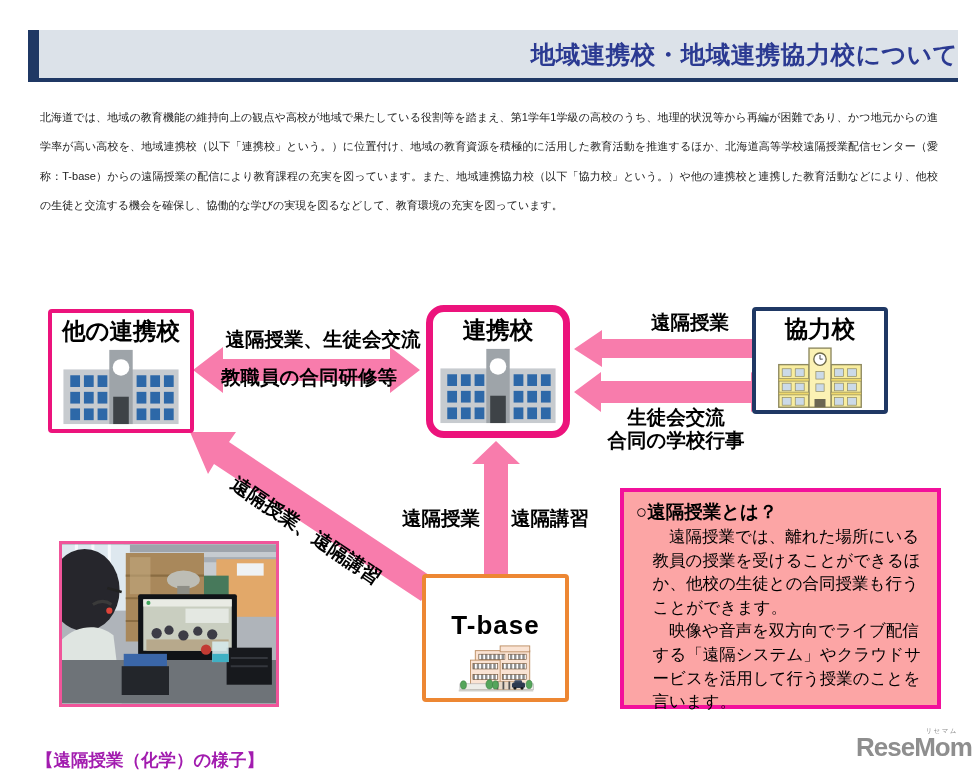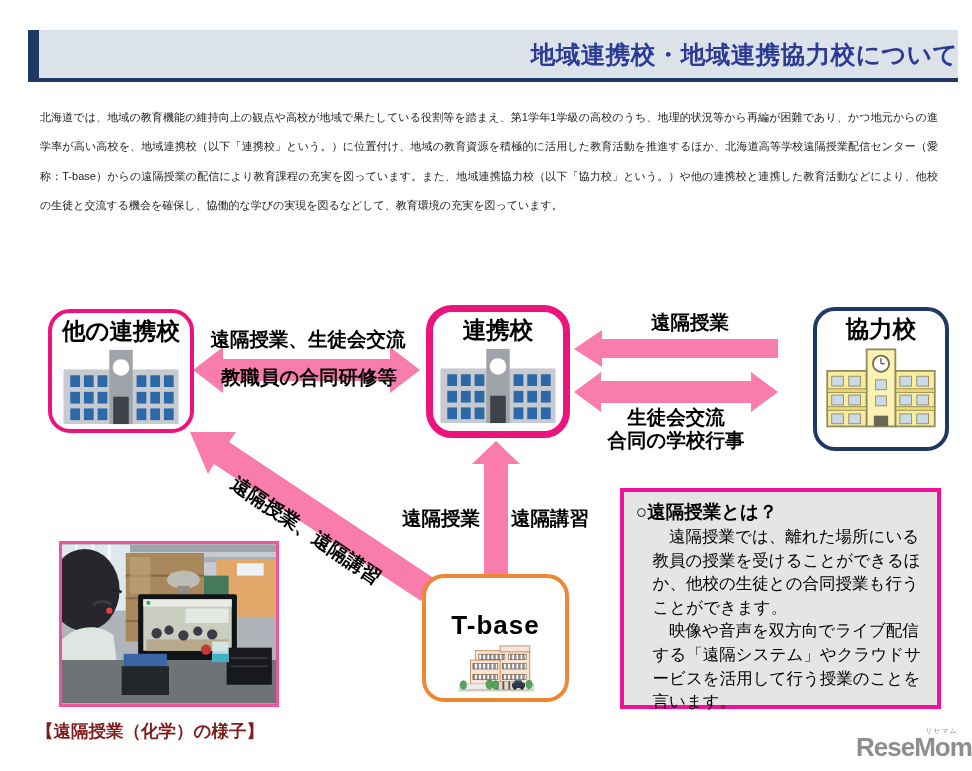--- a/index.html
+++ b/index.html
@@ -19,59 +19,59 @@
   
   .intro{
     position:absolute;left:40px;top:103px;width:898px;
     font-size:11px;line-height:29.4px;color:#1a1a1a;text-align:justify;
   }
   
   .arrows{position:absolute;left:0;top:0;width:972px;height:771px;pointer-events:none;}
   .arrows polygon{fill:#F87CAC;}
   
   .school-box{
-    position:absolute;background:#fff;border-radius:22px;box-sizing:border-box;
+    position:absolute;background:#fff;border-radius:4px;box-sizing:border-box;
     display:flex;flex-direction:column;align-items:center;
   }
   .school-box .box-label{
     font-size:23.5px;font-weight:bold;color:#000;line-height:30px;margin-top:3px;white-space:nowrap;
   }
   .box-other   {left:48px; top:309px;width:146px;height:124px;border:4px solid #EC137C;}
-  .box-renkei  {left:426px;top:305px;width:144px;height:133px;border:7px solid #EC137C;border-radius:26px;}
-  .box-kyoryoku{left:813px;top:307px;width:136px;height:144px;border:4px solid #1F3864;}
+  .box-renkei  {left:426px;top:305px;width:144px;height:133px;border:7px solid #EC137C;border-radius:18px;}
+  .box-kyoryoku{left:752px;top:307px;width:136px;height:107px;border:4px solid #1F3864;}
   .box-tbase   {left:422px;top:574px;width:147px;height:128px;border:4px solid #ED8733;}
   .box-tbase .box-label{font-size:26px;letter-spacing:1px;margin-top:32px;}
   
   .arrow-label{
     position:absolute;font-size:19.5px;font-weight:bold;color:#000;
     text-align:center;white-space:nowrap;
   }
-  .lbl-left-top   {left:195px;top:326px;width:226px;}
+  .lbl-left-top   {left:210px;top:326px;width:226px;}
   .lbl-left-bottom{left:196px;top:364px;width:226px;}
   .lbl-right-top  {left:610px;top:309px;width:160px;}
   .lbl-right-bottom{left:586px;top:406px;width:180px;line-height:23px;}
   .lbl-vert-left  {left:399px;top:505px;width:84px;}
   .lbl-vert-right {left:505px;top:505px;width:84px;text-align:right;}
   .lbl-diagonal   {left:208px;top:517px;width:196px;transform:rotate(34deg);transform-origin:center;}
   
   .info-box{
     position:absolute;left:620px;top:488px;width:321px;height:221px;box-sizing:border-box;
-    background:#e5e5e5;border:4px solid #F2109B;padding:7px 12px 6px 12px;color:#000;
+    background:#fca5a5;border:4px solid #F2109B;padding:7px 12px 6px 12px;color:#000;
   }
   .info-box .info-title{font-size:18.5px;font-weight:bold;margin:0 0 1px 0;}
   .info-box p{margin:0;padding-left:1em;text-indent:1em;font-size:16.5px;line-height:23.6px;}
   
   .photo{
     position:absolute;left:59px;top:541px;width:214px;height:160px;
     border:3px solid #F0559A;box-sizing:content-box;overflow:hidden;background:#AFB4BA;
   }
   .photo svg{display:block;}
   .photo-caption{
-    position:absolute;left:36px;top:719px;width:220px;text-align:center;
-    font-size:17.5px;font-weight:bold;color:#7f1d1d;white-space:nowrap;
+    position:absolute;left:36px;top:748px;width:220px;text-align:center;
+    font-size:17.5px;font-weight:bold;color:#a21caf;white-space:nowrap;
   }
   
   .logo{position:absolute;left:856px;top:727px;width:112px;text-align:right;color:#8E8E8E;}
   .logo .logo-ruby{display:block;font-size:6.5px;letter-spacing:1.5px;margin:0 10px 0 0;line-height:7px;}
   .logo .logo-text{display:block;font-size:26px;font-weight:bold;letter-spacing:-1px;line-height:26px;}
 </style>
 </head>
 <body>
 
 <div class="page">

